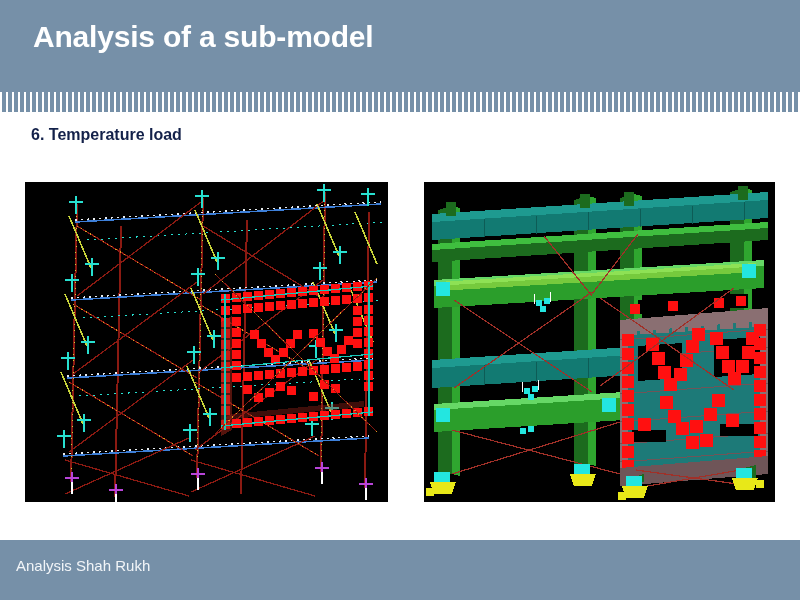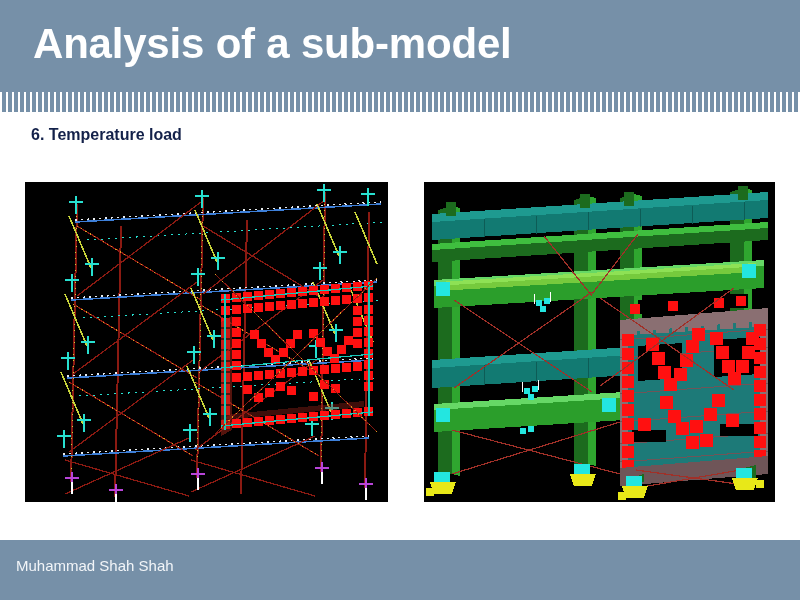--- a/index.html
+++ b/index.html
@@ -9,21 +9,21 @@
   }
   .slide{position:relative;width:800px;height:600px;background:#ffffff;}
 
   
   .header{
     position:absolute;left:0;top:0;width:800px;height:112px;
     background:#7690a8;
   }
   .header-title{
     position:absolute;left:33px;top:20px;
-    font-size:42px;font-weight:bold;color:#ffffff;
+    font-size:30px;font-weight:bold;color:#ffffff;
     letter-spacing:-0.2px;white-space:nowrap;
   }
   .tick-strip{
     position:absolute;left:0;bottom:0;width:800px;height:20px;
     background:
       repeating-linear-gradient(to right,
         #ffffff 0px, #ffffff 2px,
         rgba(255,255,255,0) 2px, rgba(255,255,255,0) 6px);
   }
 
@@ -591,16 +591,16 @@
           <line x1="126" y1="110" x2="126" y2="120"></line>
           <line x1="98" y1="200" x2="98" y2="210"></line>
           <line x1="114" y1="198" x2="114" y2="208"></line>
         </g>
 
       </g>
     </svg>
   </div>
 
   <div class="footer">
-    <div class="footer-text">Muhammad Shah Shah</div>
+    <div class="footer-text">Analysis Shah Rukh</div>
   </div>
 
 </div>
 
 </body></html>

